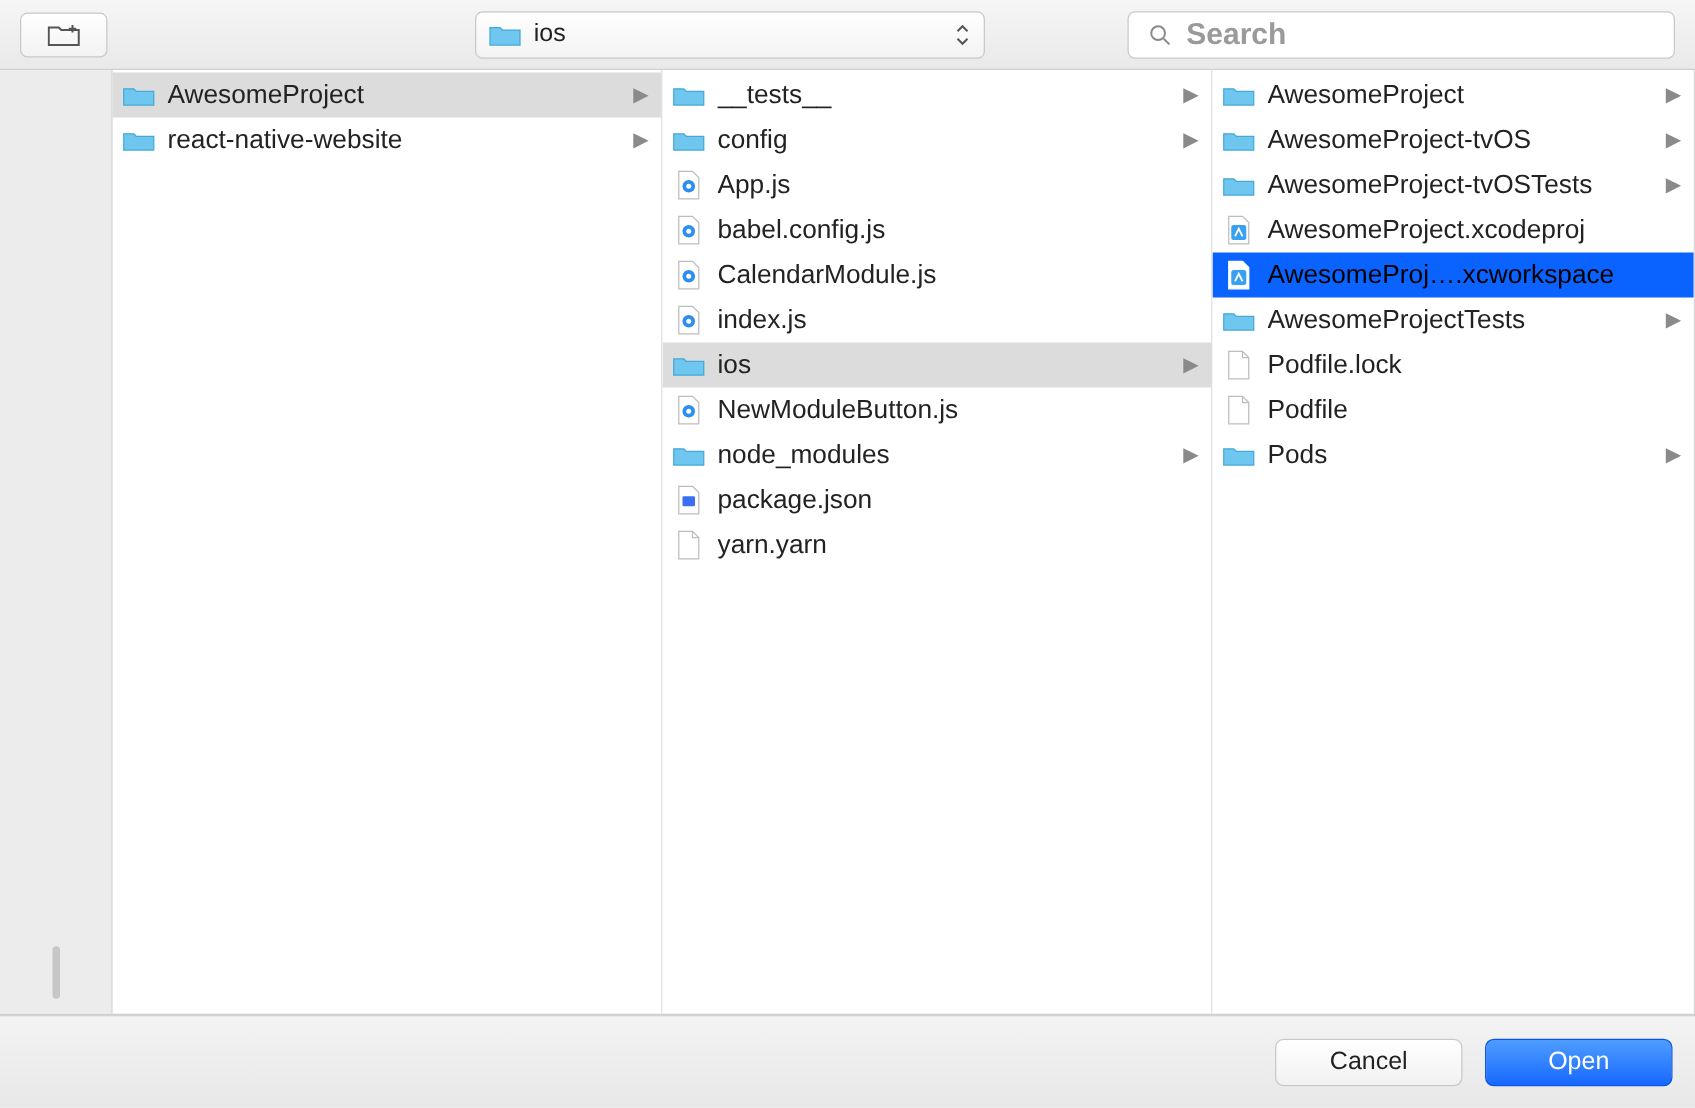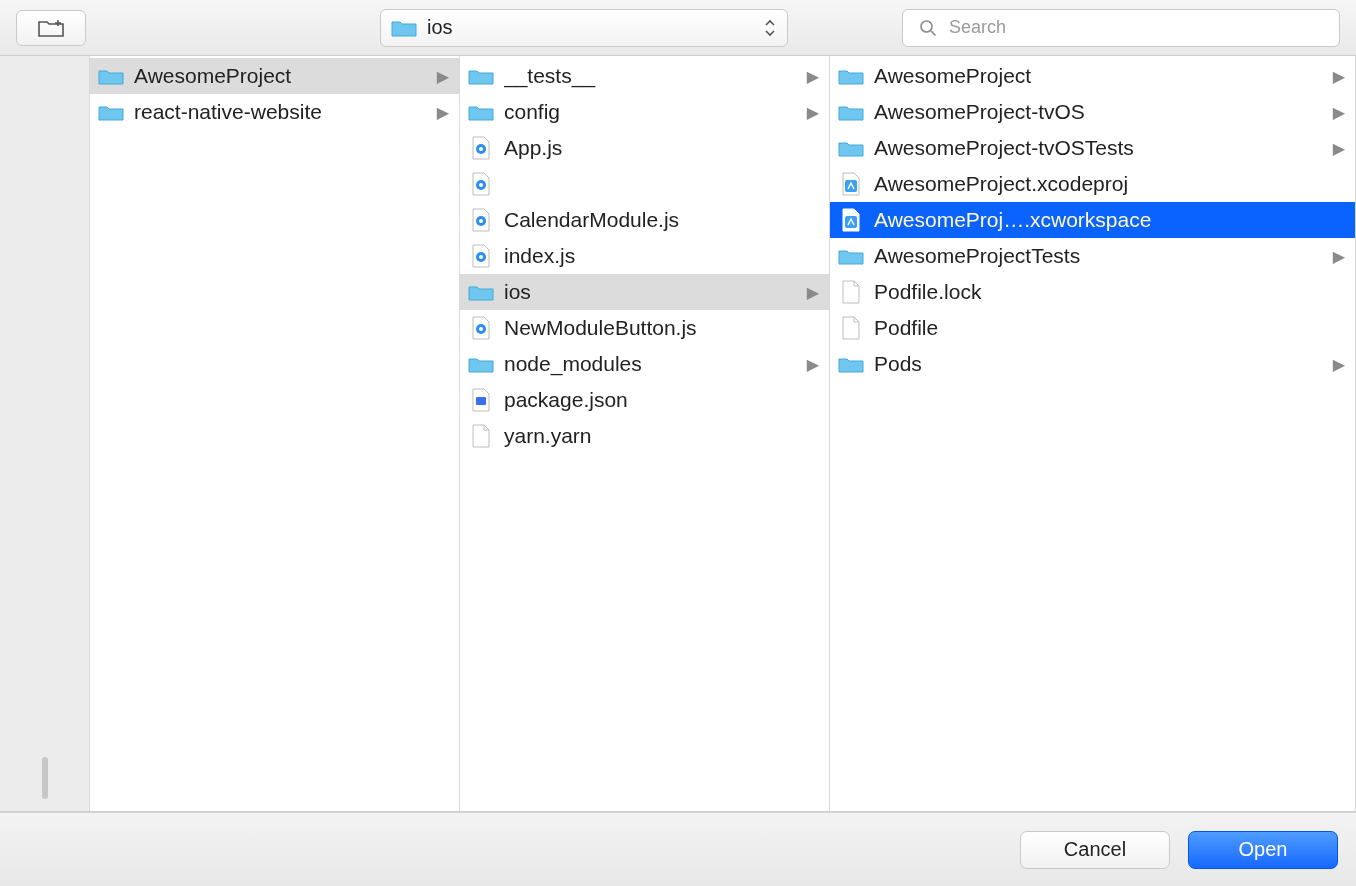--- a/index.html
+++ b/index.html
@@ -44,21 +44,21 @@
     flex: 0 0 438px;
     margin-left: auto;
     height: 38px;
     background: #fff;
     border:1px solid #c9c9c9;
     border-radius: 6px;
     display:flex; align-items:center;
     padding: 0 12px; gap: 8px;
   }
   .search input {
-    border:none; outline:none; flex:1; font-size:18px; color:#333; background:transparent;
+    border:none; outline:none; flex:1; font-size:24px; color:#333; background:transparent;font-weight:bold;
   }
   .search input::placeholder { color:#9a9a9a; }
 
   
   .browser {
     flex:1;
     display:flex;
     background:#ececec;
     border-bottom:1px solid #cfcfcf;
     overflow:hidden;
@@ -67,38 +67,38 @@
     width: 90px;
     background:#ececec;
     border-right: 1px solid #d9d9d9;
     position:relative;
   }
   .sidebar-handle {
     position:absolute; left:50%; bottom:12px; transform:translateX(-50%);
     width:6px; height:42px; background:#c7c7c7; border-radius:3px;
   }
   .column {
-    width: 370px;
+    width: 440px;
     background:#fff;
     border-right:1px solid #d9d9d9;
     overflow-y:auto;
     padding-top: 2px;
   }
   .column.last { flex:1; }
   .row {
     height:36px;
     display:flex; align-items:center;
     padding: 0 10px 0 8px;
     gap: 10px;
     white-space:nowrap;
   }
   .row .label { flex:1; overflow:hidden; text-overflow:ellipsis; font-size:21px; }
   .row .chev { color:#8a8a8a; font-size:16px; }
   .row.sel-gray { background:#dcdcdc; }
-  .row.sel-blue { background:#0a63ff; color:#fef9c3; }
+  .row.sel-blue { background:#0a63ff; color:#000000; }
   .icon { width:26px; height:22px; display:flex; align-items:center; justify-content:center; }
 
   
   .footer {
     height: 74px;
     background: linear-gradient(#f3f3f3,#e8e8e8);
     display:flex; align-items:center; justify-content:flex-end;
     padding: 0 18px; gap: 18px;
     border-top:1px solid #d3d3d3;
   }
@@ -212,20 +212,21 @@
         <span class="label">App.js</span>
       </div>
       <div class="row ">
         <span class="icon">
           <svg width="20" height="24" viewBox="0 0 20 24">
             <path d="M2 1 L13 1 L18 6 L18 23 L2 23 Z" fill="#fff" stroke="#bdbdbd"></path>
             <circle cx="10" cy="13" r="5" fill="#2b8ef0"></circle>
             <circle cx="10" cy="13" r="2" fill="#fff"></circle>
           </svg>
         </span>
+        <span class="label">babel.config.js</span>
       </div>
       <div class="row ">
         <span class="icon">
           <svg width="20" height="24" viewBox="0 0 20 24">
             <path d="M2 1 L13 1 L18 6 L18 23 L2 23 Z" fill="#fff" stroke="#bdbdbd"></path>
             <circle cx="10" cy="13" r="5" fill="#2b8ef0"></circle>
             <circle cx="10" cy="13" r="2" fill="#fff"></circle>
           </svg>
         </span>
         <span class="label">CalendarModule.js</span>

